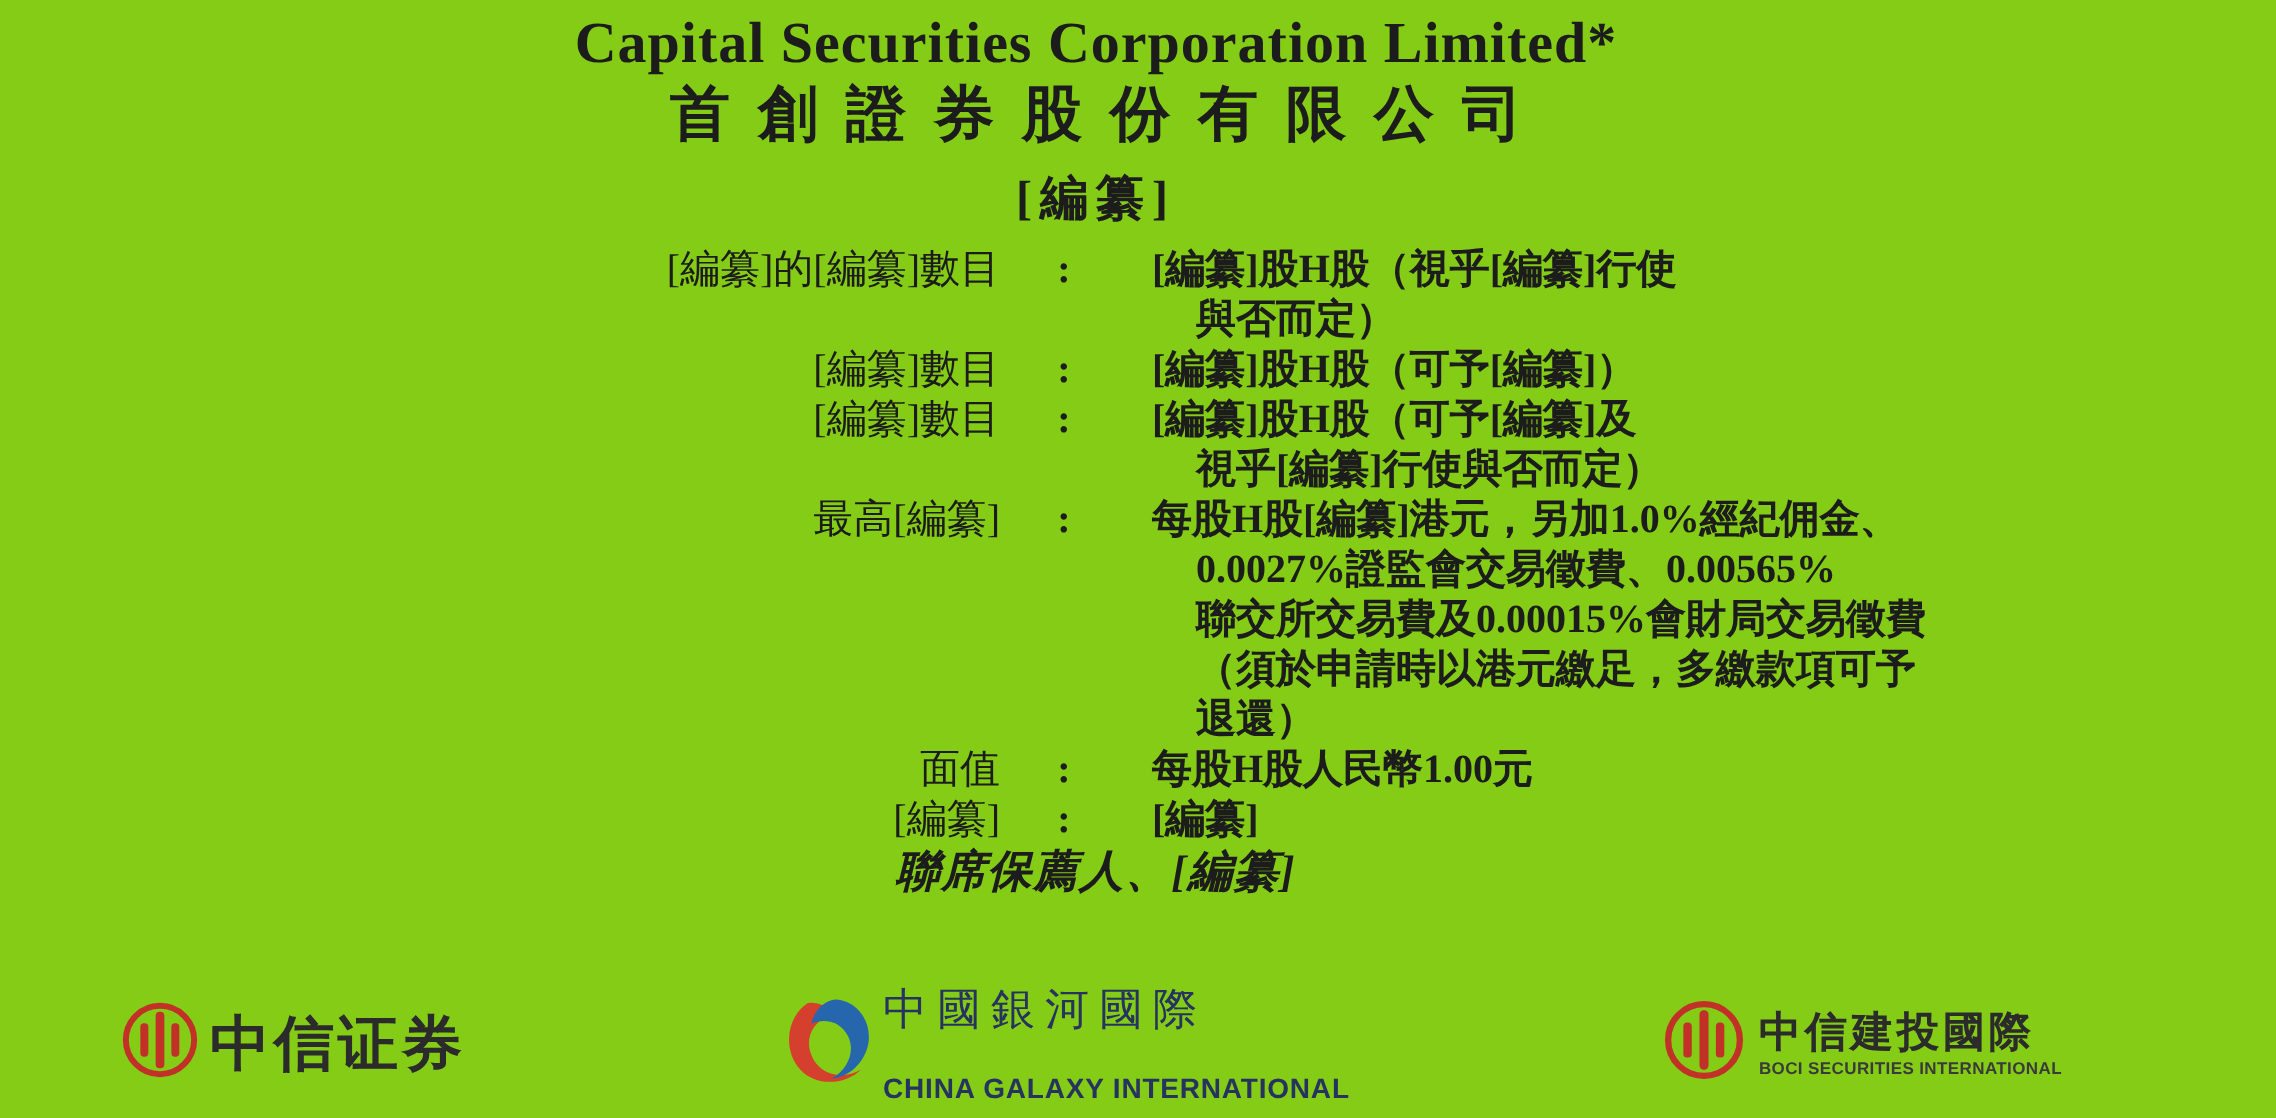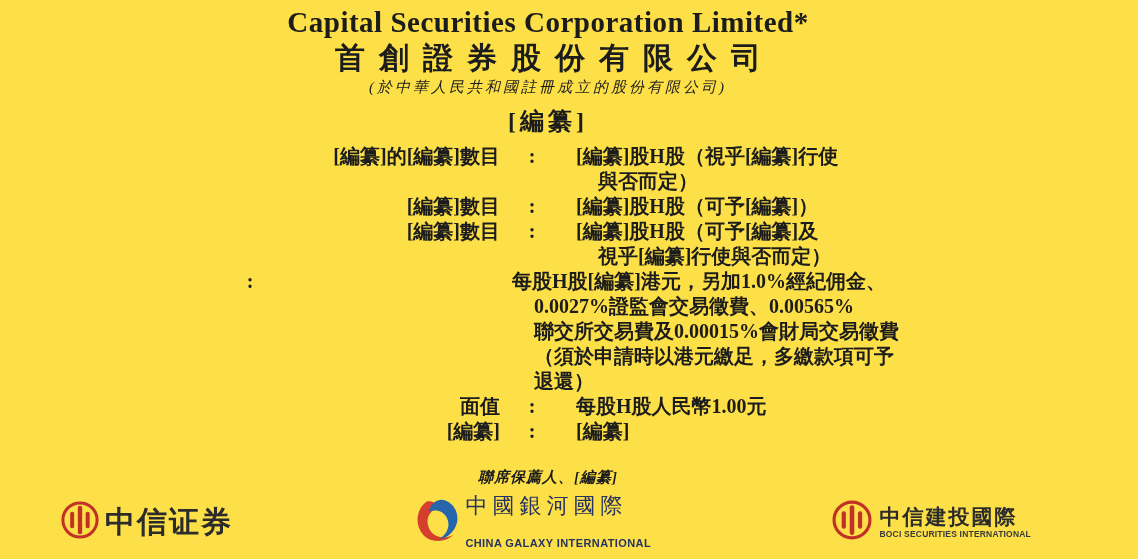--- a/index.html
+++ b/index.html
@@ -1,17 +1,17 @@
 <!DOCTYPE html>
 <html style="--text: #1c1c1c; --citic_red: #c23128; --galaxy_red: #d43f2e; --galaxy_blue: #2566ad; --galaxy_navy: #26335f; --boc_red: #a91e32;"><head>
 <meta charset="utf-8">
 <style>
   html,body{margin:0;padding:0;background:#ffffff;}
   .page{
-    width:1138px;height:559px;background:#fde047;overflow:hidden;position:relative;
+    width:1138px;height:559px;background:#84cc16;overflow:hidden;position:relative;
     font-family:"Liberation Serif","DejaVu Serif",serif;color:var(--text,#1c1c1c);
   }
   .content{margin-right:42px;} 
 
   .title-en{
     text-align:center;font-size:29px;font-weight:bold;line-height:33px;
     padding-top:6px;letter-spacing:0.5px;
   }
   .title-zh{
     text-align:center;font-size:30px;font-weight:bold;line-height:36px;
@@ -22,52 +22,52 @@
     letter-spacing:3px;margin-top:1px;
   }
   .redact-heading{
     text-align:center;font-size:24px;font-weight:bold;line-height:30px;margin-top:9px;
     letter-spacing:4px;
   }
 
   .offer-table{margin-top:8px;}
   .offer-row{display:grid;grid-template-columns:500px 64px 1fr;}
   .offer-label{
-    text-align:right;font-weight:bold;font-size:20px;line-height:25px;white-space:nowrap;
+    text-align:right;font-weight:normal;font-size:20px;line-height:25px;white-space:nowrap;
   }
   .offer-sep{
     text-align:center;font-weight:bold;font-size:20px;line-height:25px;
   }
   .offer-value{font-weight:bold;font-size:20px;line-height:25px;padding-left:12px;}
   .offer-value .vline{white-space:nowrap;}
   .offer-value .vline.cont{padding-left:22px;}
 
   .sponsors-line{
-    text-align:center;font-size:15px;font-weight:bold;font-style:italic;
-    line-height:26px;margin-top:20px;letter-spacing:1px;
+    text-align:center;font-size:22px;font-weight:bold;font-style:italic;
+    line-height:26px;margin-top:0;letter-spacing:1px;
   }
 
   .logos{
     position:absolute;left:0;right:1px;bottom:8px;height:58px;
     display:flex;align-items:center;justify-content:space-between;
     padding:0 106px 0 60px;
   }
   .logo{display:flex;align-items:center;}
   .logo .icon{flex:0 0 auto;}
   .logo-text-zh-big{
     font-size:30px;font-weight:bold;color:#2b2b2b;letter-spacing:2px;margin-left:5px;
     font-family:"Liberation Sans","DejaVu Sans",sans-serif;
   }
   .logo-col{display:flex;flex-direction:column;margin-left:6px;line-height:1;}
   .galaxy-zh{
     font-size:22px;font-weight:normal;color:var(--galaxy_navy,#26335f);letter-spacing:5px;
     font-family:"Liberation Sans","DejaVu Sans",sans-serif;
   }
   .galaxy-sub{
-    font-size:11px;font-weight:bold;color:var(--galaxy_navy,#26335f);letter-spacing:0.4px;
+    font-size:14px;font-weight:bold;color:var(--galaxy_navy,#26335f);letter-spacing:0.4px;
     margin-top:21px;font-family:"Liberation Sans","DejaVu Sans",sans-serif;white-space:nowrap;
   }
   .csi-zh{
     font-size:21px;font-weight:bold;color:#2b2b2b;letter-spacing:2px;
     font-family:"Liberation Sans","DejaVu Sans",sans-serif;
   }
   .csi-sub{
     font-size:8.5px;font-weight:bold;color:#3a3a3a;letter-spacing:0.2px;margin-top:3px;
     font-family:"Liberation Sans","DejaVu Sans",sans-serif;white-space:nowrap;
   }
@@ -81,21 +81,20 @@
 </head>
 <body>
 
 <div class="page">
   <div class="content">
 
     <div class="title-en">Capital Securities Corporation Limited*</div>
 
     <div class="title-zh">首創證券股份有限公司</div>
 
-    <div class="inc-note">(於中華人民共和國註冊成立的股份有限公司)</div>
 
     <div class="redact-heading">[編纂]</div>
 
     <div class="offer-table">
   <div class="offer-row">
     <div class="offer-label">[編纂]的[編纂]數目</div>
     <div class="offer-sep">:</div>
     <div class="offer-value">
             <div class="vline">[編纂]股H股（視乎[編纂]行使</div>
             <div class="vline cont">與否而定）</div>
@@ -113,20 +112,21 @@
   <div class="offer-row">
     <div class="offer-label">[編纂]數目</div>
     <div class="offer-sep">:</div>
     <div class="offer-value">
             <div class="vline">[編纂]股H股（可予[編纂]及</div>
             <div class="vline cont">視乎[編纂]行使與否而定）</div>
           </div>
   </div>
 
   <div class="offer-row">
+    <div class="offer-label">最高[編纂]</div>
     <div class="offer-sep">:</div>
     <div class="offer-value">
             <div class="vline">每股H股[編纂]港元，另加1.0%經紀佣金、</div>
             <div class="vline cont">0.0027%證監會交易徵費、0.00565%</div>
             <div class="vline cont">聯交所交易費及0.00015%會財局交易徵費</div>
             <div class="vline cont">（須於申請時以港元繳足，多繳款項可予</div>
             <div class="vline cont">退還）</div>
           </div>
   </div>
 

